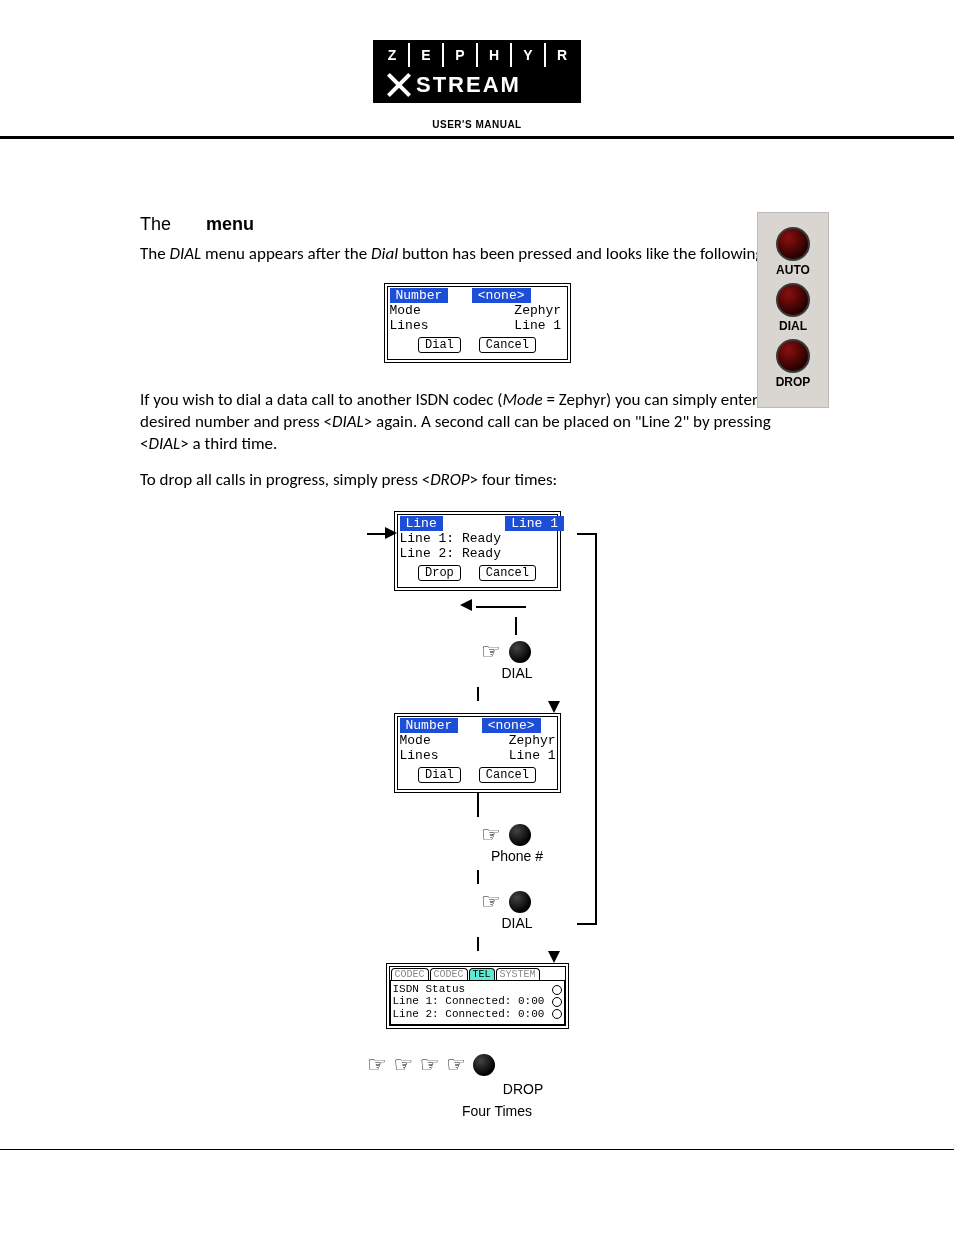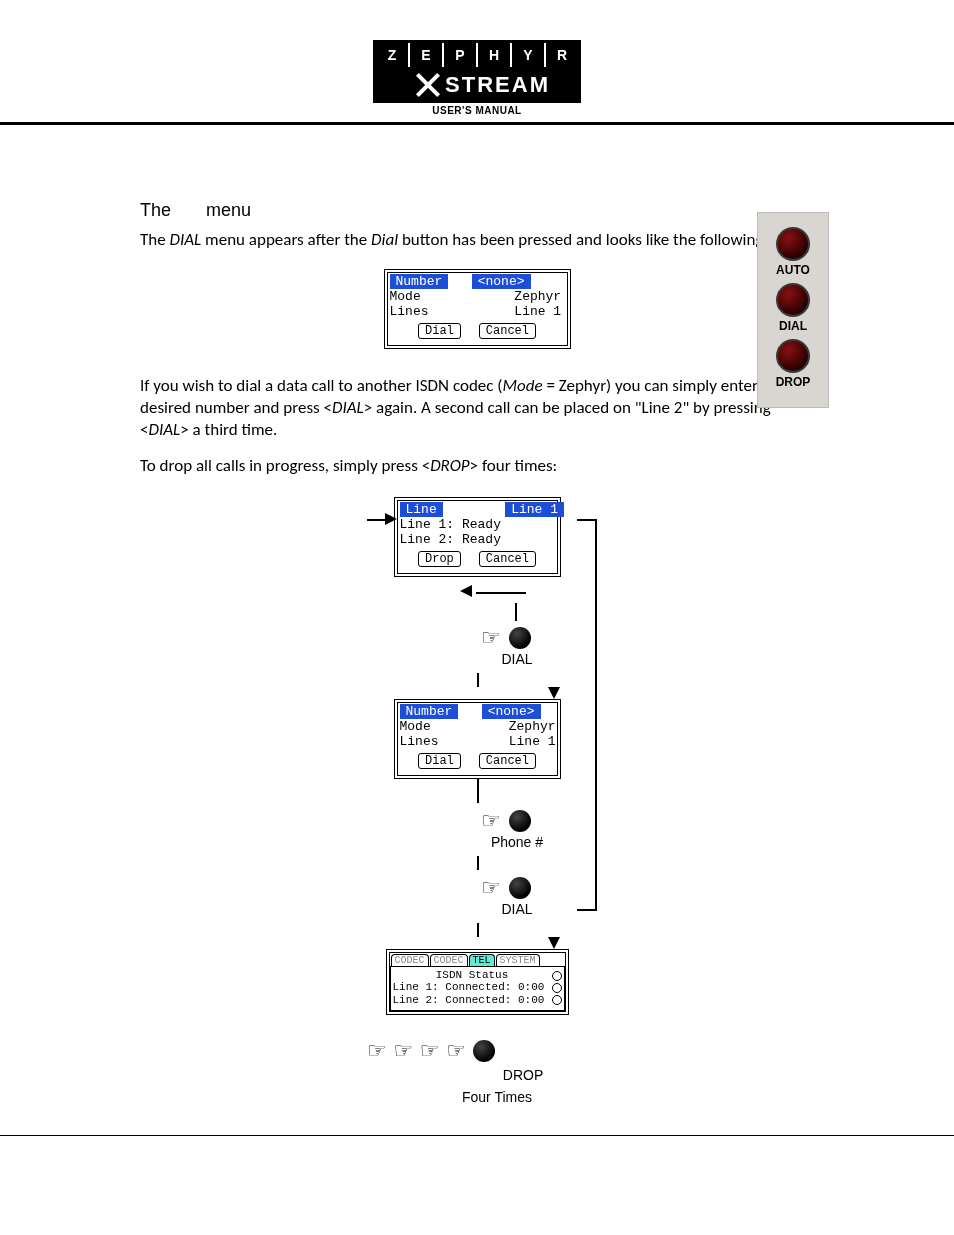--- a/index.html
+++ b/index.html
@@ -3,30 +3,30 @@
 <meta charset="utf-8">
 <style>
   html,body{margin:0;padding:0;background:#fff;color:#000;}
   .page{width:954px;margin:0 auto;font-family:"Helvetica Neue",Arial,sans-serif;font-size:16px;line-height:1.35;}
   .header-band{border-bottom:3px solid #000;padding:40px 0 2px 0;text-align:center;}
   .logo-wrap{display:inline-block;}
   .logo-top{border:3px solid #000;padding:0;display:block;}
   .logo-top table{border-collapse:collapse;}
   .logo-top td{width:30px;height:22px;text-align:center;font:bold 14px Arial;color:#fff;background:#000;border-right:2px solid #fff;}
   .logo-top td:last-child{border-right:none;}
-  .logo-mid{background:#000;border:3px solid #000;border-top:none;display:flex;align-items:center;justify-content:flex-end;padding:2px 28px;}
+  .logo-mid{background:#000;border:3px solid #000;border-top:none;display:flex;align-items:center;justify-content:flex-start;padding:2px 10px;}
   .logo-mid .x{display:inline-block;width:26px;height:26px;position:relative;margin-right:4px;}
   .logo-mid .x:before,.logo-mid .x:after{content:"";position:absolute;left:11px;top:-2px;width:4px;height:30px;background:#fff;transform:rotate(45deg);}
   .logo-mid .x:after{transform:rotate(-45deg);}
   .logo-mid .stream{font:900 22px Arial;color:#fff;letter-spacing:2px;}
-  .logo-sub{font:600 10px Arial;letter-spacing:0.5px;padding:2px 0 0 0;}
+  .logo-sub{font:600 10px Arial;letter-spacing:0.5px;padding:16px 0 0 0;}
   .content{padding:20px 140px 30px 140px;border-bottom:1px solid #000;}
   h3{font:18px Arial;margin:55px 0 8px 0;}
   h3 .the{font-weight:400;margin-right:30px;}
-  h3 .menu{font-weight:400;}
+  h3 .menu{font-weight:700;}
   p{margin:0 0 14px 0;font-family:Calibri,"Segoe UI",Arial,sans-serif;font-size:17px;line-height:1.3;}
   em{font-style:italic;}
   
   .lcd{display:inline-block;border:4px double #000;background:#fff;font:13px "Courier New",monospace;color:#000;padding:1px 2px 6px 2px;text-align:left;}
   .lcd.big{width:175px;}
   .lcd.sm{width:155px;}
   .lcd .inv{background:#1d4ed8;color:#fff;display:inline-block;padding:0 6px;}
   .lcd .row{white-space:pre;}
   .lcd .btns{display:flex;gap:18px;justify-content:center;margin-top:4px;}
   .lcd button{font:12px "Courier New",monospace;background:#fff;border:1.5px solid #000;border-radius:3px;padding:0 6px;line-height:14px;}
@@ -189,21 +189,21 @@
             <span>CODEC</span>
             <span class="active">TEL</span>
             <span>SYSTEM</span>
           </div>
           <div class="status-body">
             <div class="scroll-dots">
                 <i></i>
                 <i></i>
                 <i></i>
               </div>
-            <div style="text-align:center;">ISDN Status</div>
+            <div style="text-align:left;">ISDN Status</div>
             <div><span>Line 1:</span> <span>Connected: 0:00</span></div>
             <div style="margin-top:1px;"><span>Line 2:</span> <span>Connected: 0:00</span></div>
           </div>
         </div>
       </div>
 
       <div class="bracket" style="right:40px;top:22px;width:18px;height:388px;border-left:none;border-right:2px solid #000;"></div>
 
       <div style="position:absolute;left:50px;top:22px;width:18px;height:2px;background:#000;"></div>
       <div style="position:absolute;left:68px;top:16px;">

